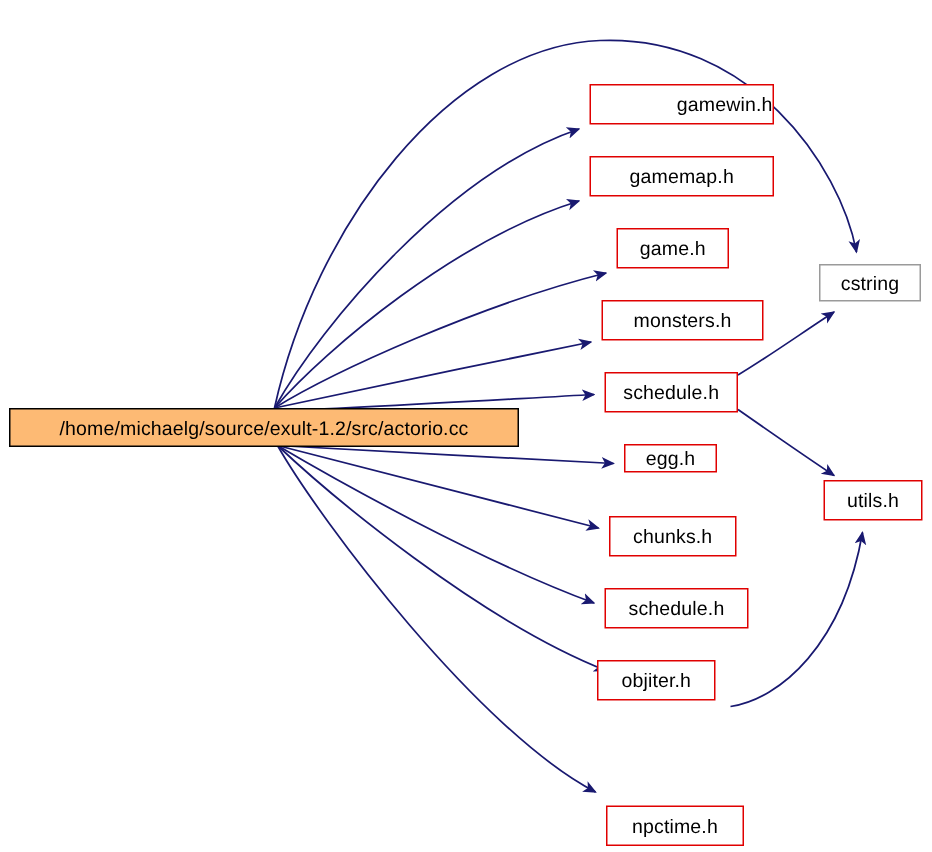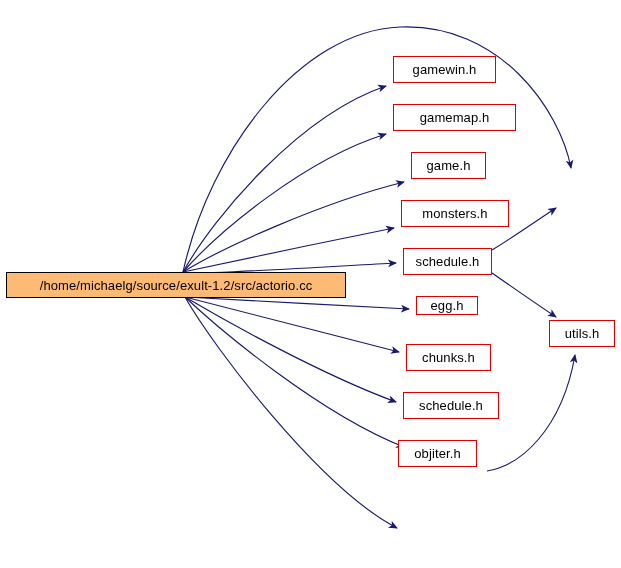--- a/index.html
+++ b/index.html
@@ -92,21 +92,21 @@
       <path d="M492,273 C512,287 538,305 556,317"></path>
 
       <path d="M487,471 C520,466 562,430 575,355"></path>
     </g>
   </svg>
 
   <div class="node current" style="left:6px; top:272px; width:340px; height:26px;">
     <span class="node-label">/home/michaelg/source/exult-1.2/src/actorio.cc</span>
   </div>
 
-  <div class="node red" style="left:393px; top:56px; width:103px; height:27px;">
+  <div class="node red" style="left:393px; top:56px; width:123px; height:27px;justify-content:flex-end;">
     <span class="node-label">gamewin.h</span>
   </div>
 
   <div class="node red" style="left:393px; top:104px; width:123px; height:27px;">
     <span class="node-label">gamemap.h</span>
   </div>
 
   <div class="node red" style="left:411px; top:152px; width:75px; height:27px;">
     <span class="node-label">game.h</span>
   </div>
@@ -128,19 +128,25 @@
   </div>
 
   <div class="node red" style="left:403px; top:392px; width:96px; height:27px;">
     <span class="node-label">schedule.h</span>
   </div>
 
   <div class="node red" style="left:398px; top:440px; width:79px; height:27px;">
     <span class="node-label">objiter.h</span>
   </div>
 
+  <div class="node red" style="left:404px; top:537px; width:92px; height:27px;">
+    <span class="node-label">npctime.h</span>
+  </div>
 
+  <div class="node gray" style="left:546px; top:176px; width:68px; height:25px;">
+    <span class="node-label">cstring</span>
+  </div>
 
   <div class="node red" style="left:549px; top:320px; width:66px; height:27px;">
     <span class="node-label">utils.h</span>
   </div>
 
 </div>
 
 </body></html>

